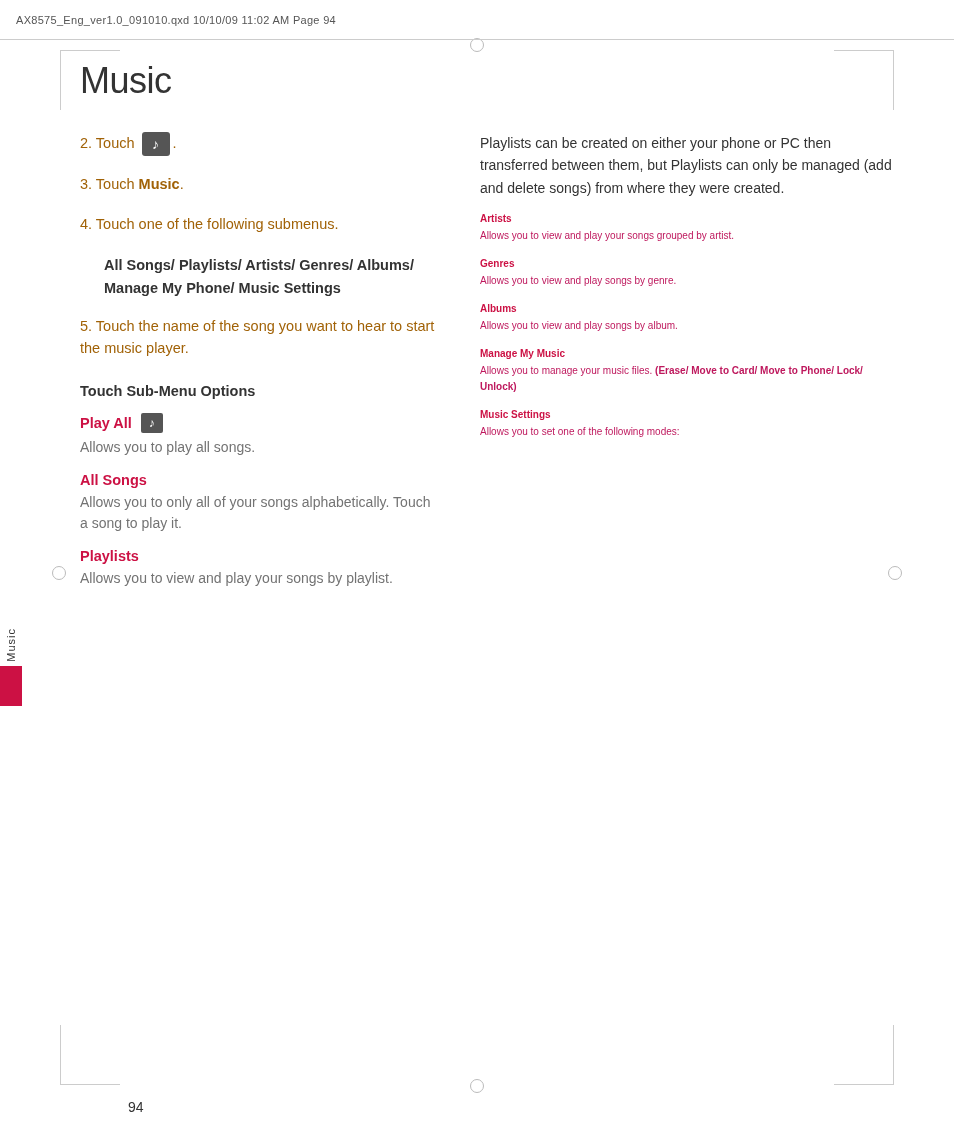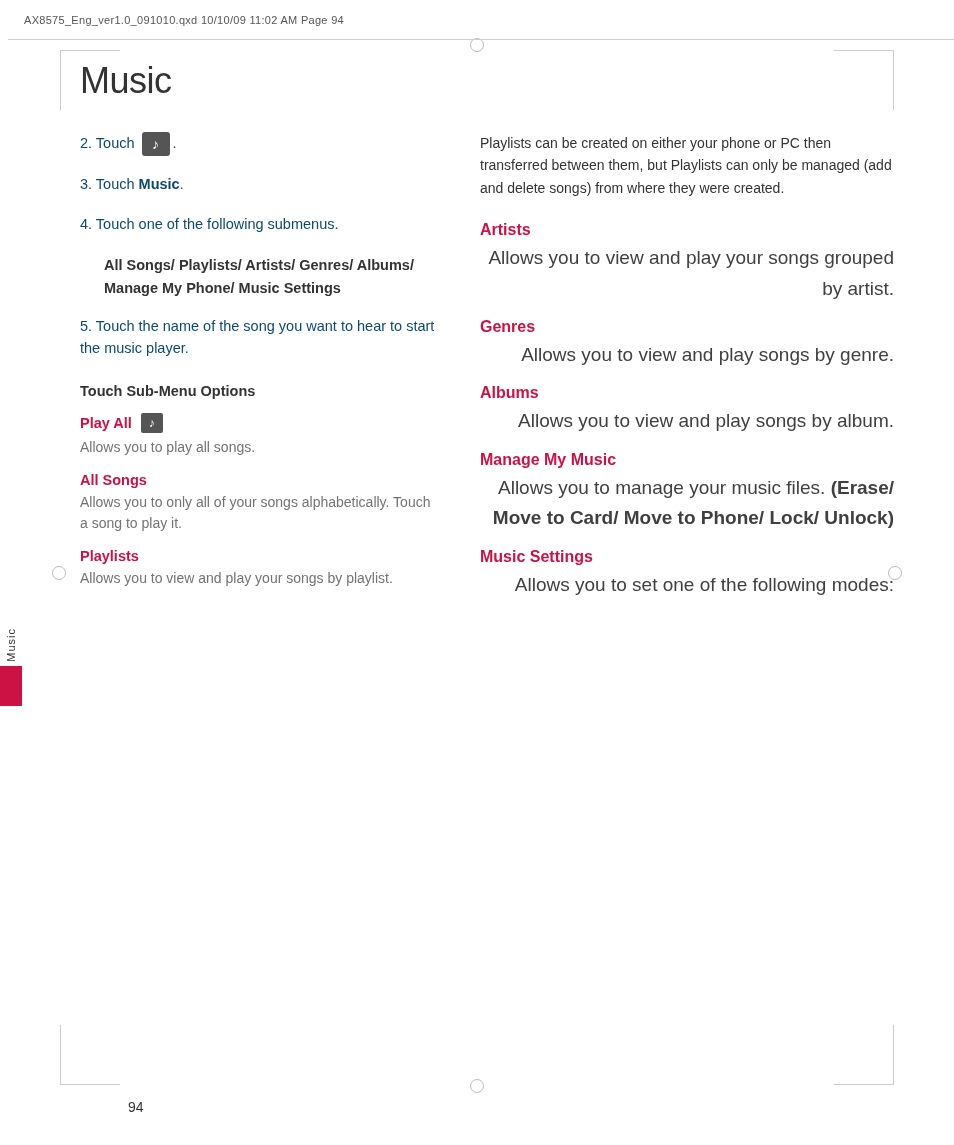--- a/index.html
+++ b/index.html
@@ -9,21 +9,21 @@
       background: #ffffff;
       font-family: 'Arial', sans-serif;
       position: relative;
       overflow: hidden;
     }
 
     
     .header-bar {
       position: absolute;
       top: 0;
-      left: 8px;
+      left: 0;
       right: 0;
       height: 40px;
       border-bottom: 1px solid #ccc;
       display: flex;
       align-items: center;
       padding: 0 16px;
     }
     .header-text {
       font-size: 11px;
       color: #555;
@@ -83,21 +83,21 @@
       flex: 0 0 360px;
     }
     .col-right {
       flex: 1;
     }
 
     
     .step-item {
       margin-bottom: 18px;
       font-size: 14.5px;
-      color: #0c4a6e;
+      color: #a16207;
       line-height: 1.5;
     }
     .music-icon {
       display: inline-block;
       width: 28px;
       height: 24px;
       background: #555;
       border-radius: 3px;
       vertical-align: middle;
       position: relative;
@@ -168,35 +168,34 @@
       top: 50%;
       left: 50%;
       transform: translate(-50%, -50%);
     }
 
     
     .right-para {
       font-size: 14px;
       color: #333;
       line-height: 1.6;
-      margin-bottom: 22px;
+      margin-bottom: 14px;
     }
     .right-heading {
-      font-size: 16px;
+      font-size: 10px;
       font-weight: bold;
       color: #cc1144;
       margin-top: 14px;
       margin-bottom: 4px;
     }
     .right-text {
-      font-size: 19px;
-      color: #404040;
+      font-size: 10px;
+      color: #be185d;
       line-height: 1.6;
       margin-bottom: 4px;
-      text-align: right;
     }
     .right-text-bold {
       font-weight: bold;
     }
 
     
     .page-number {
       position: absolute;
       bottom: 30px;
       left: 80px;

